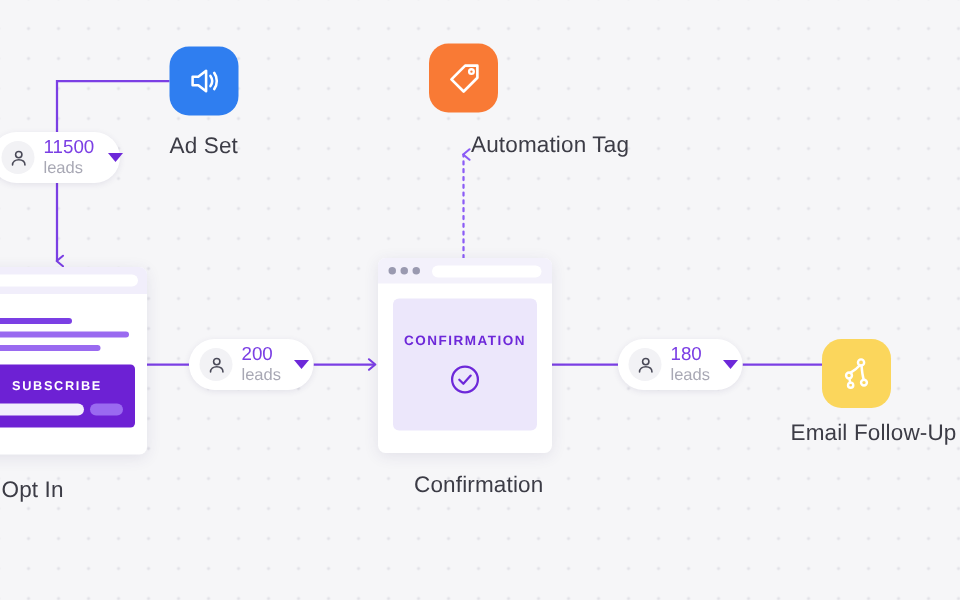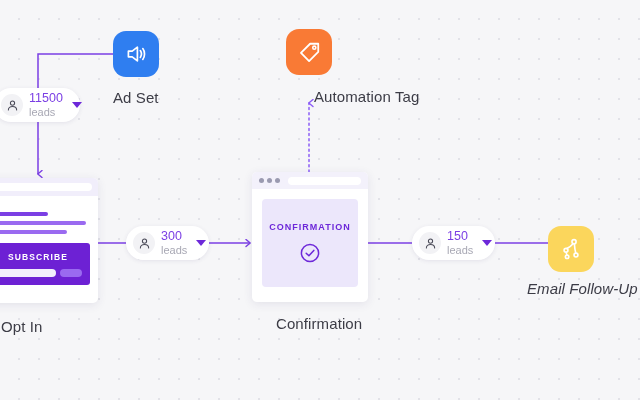--- a/index.html
+++ b/index.html
@@ -299,21 +299,21 @@
     <svg width="26" height="26" viewBox="0 0 24 24">
       <circle cx="14.8" cy="5.2" r="1.9" fill="none" stroke="#ffffff" stroke-width="1.5"></circle>
       <circle cx="7.4" cy="13.2" r="1.8" fill="none" stroke="#ffffff" stroke-width="1.5"></circle>
       <circle cx="16.6" cy="17.6" r="1.8" fill="none" stroke="#ffffff" stroke-width="1.5"></circle>
       <circle cx="8.4" cy="19.2" r="1.6" fill="none" stroke="#ffffff" stroke-width="1.5"></circle>
       <path d="M13.9,7.1 C12.2,9.2 9.9,10.6 8.2,11.6" fill="none" stroke="#ffffff" stroke-width="1.5" stroke-linecap="round"></path>
       <path d="M15.1,7.2 C15.4,11.3 15.9,14 16.4,15.8" fill="none" stroke="#ffffff" stroke-width="1.5" stroke-linecap="round"></path>
       <path d="M7.6,15 C7.8,16.5 8.0,17.3 8.3,17.6" fill="none" stroke="#ffffff" stroke-width="1.5" stroke-linecap="round"></path>
     </svg>
   </div>
-  <div class="caption" style="left:527px; top:280px;font-style:italic;">Email Follow-Up</div>
+  <div class="caption" style="left:527px; top:280px;">Email Follow-Up</div>
 
   <div class="badge" style="left:-6px; top:88px; width:86px;">
     <div class="person-wrap">
       <svg width="13" height="13" viewBox="0 0 16 16">
         <circle cx="8" cy="5" r="2.6" fill="none" stroke="#4a4a58" stroke-width="1.3"></circle>
         <path d="M2.9,13.6 C2.9,10.7 5.2,9.2 8,9.2 C10.8,9.2 13.1,10.7 13.1,13.6" fill="none" stroke="#4a4a58" stroke-width="1.3" stroke-linecap="round"></path>
       </svg>
     </div>
     <div class="badge-text">
       <div class="count">11500</div>
@@ -323,33 +323,33 @@
   </div>
 
   <div class="badge" style="left:126px; top:226px; width:83px;">
     <div class="person-wrap">
       <svg width="13" height="13" viewBox="0 0 16 16">
         <circle cx="8" cy="5" r="2.6" fill="none" stroke="#4a4a58" stroke-width="1.3"></circle>
         <path d="M2.9,13.6 C2.9,10.7 5.2,9.2 8,9.2 C10.8,9.2 13.1,10.7 13.1,13.6" fill="none" stroke="#4a4a58" stroke-width="1.3" stroke-linecap="round"></path>
       </svg>
     </div>
     <div class="badge-text">
-      <div class="count">300</div>
+      <div class="count">200</div>
       <div class="unit">leads</div>
     </div>
     <div class="caret"></div>
   </div>
 
   <div class="badge" style="left:412px; top:226px; width:83px;">
     <div class="person-wrap">
       <svg width="13" height="13" viewBox="0 0 16 16">
         <circle cx="8" cy="5" r="2.6" fill="none" stroke="#4a4a58" stroke-width="1.3"></circle>
         <path d="M2.9,13.6 C2.9,10.7 5.2,9.2 8,9.2 C10.8,9.2 13.1,10.7 13.1,13.6" fill="none" stroke="#4a4a58" stroke-width="1.3" stroke-linecap="round"></path>
       </svg>
     </div>
     <div class="badge-text">
-      <div class="count">150</div>
+      <div class="count">180</div>
       <div class="unit">leads</div>
     </div>
     <div class="caret"></div>
   </div>
 
 </div>
 
 </body></html>

